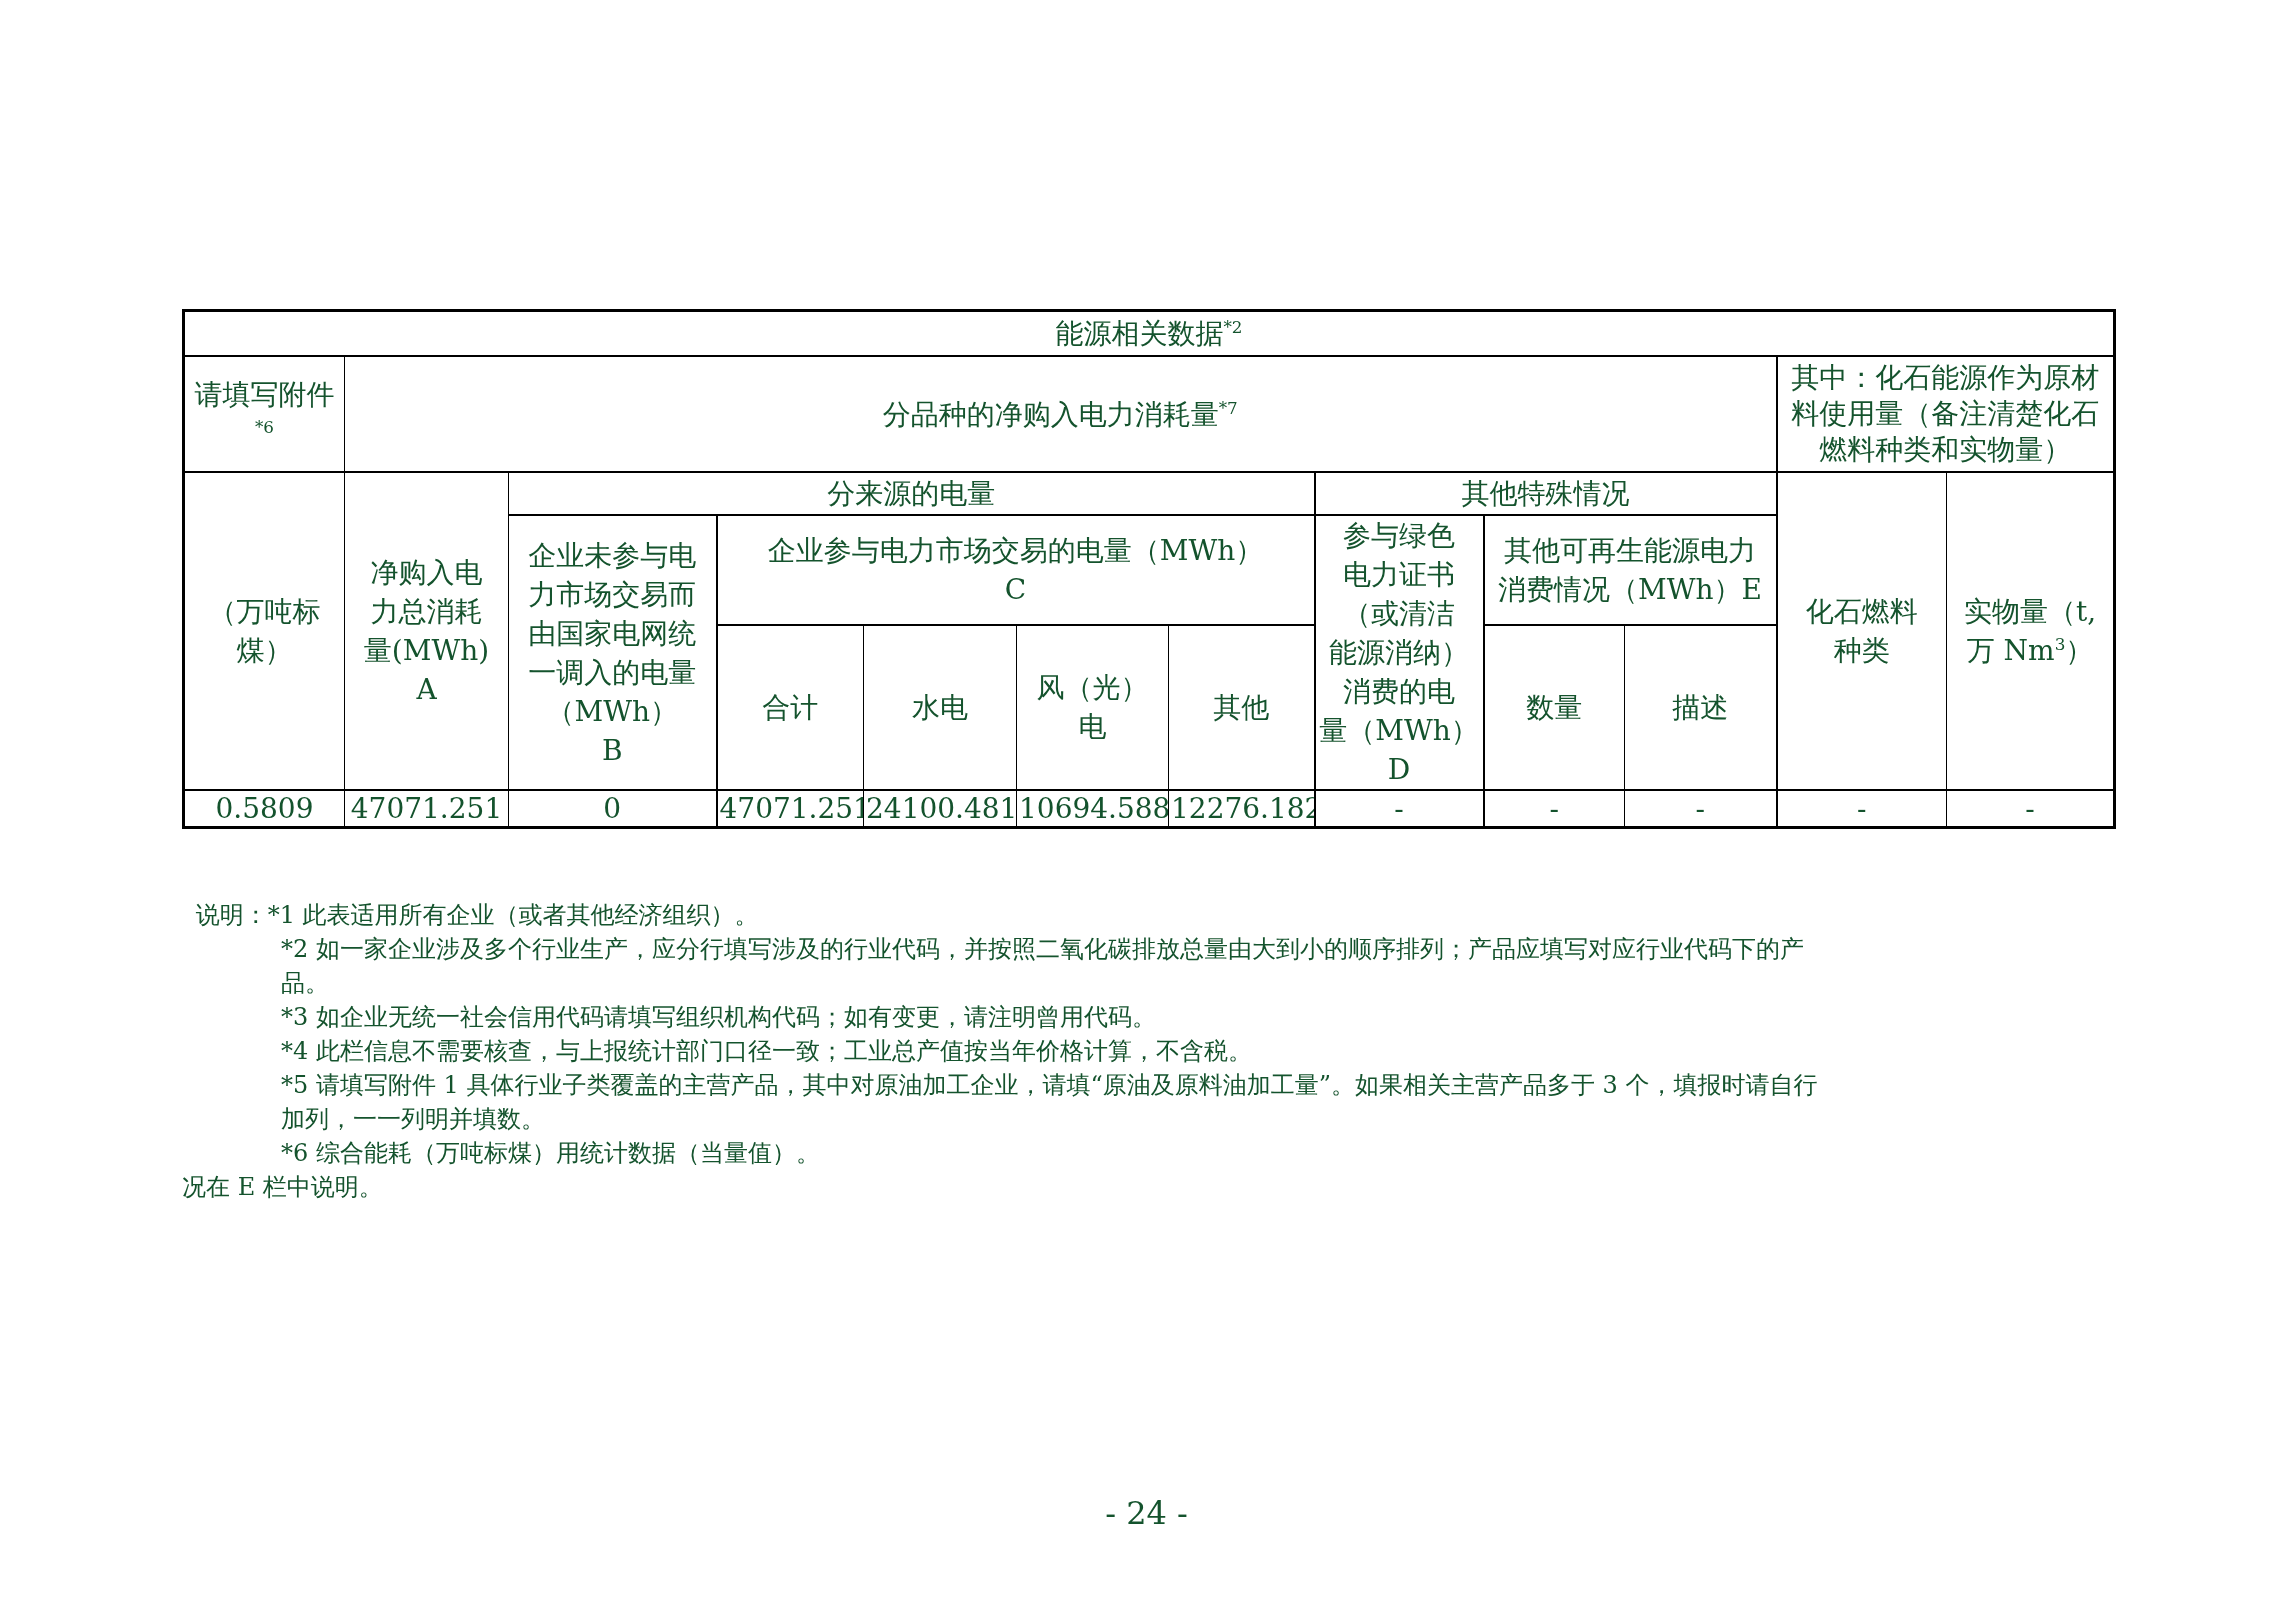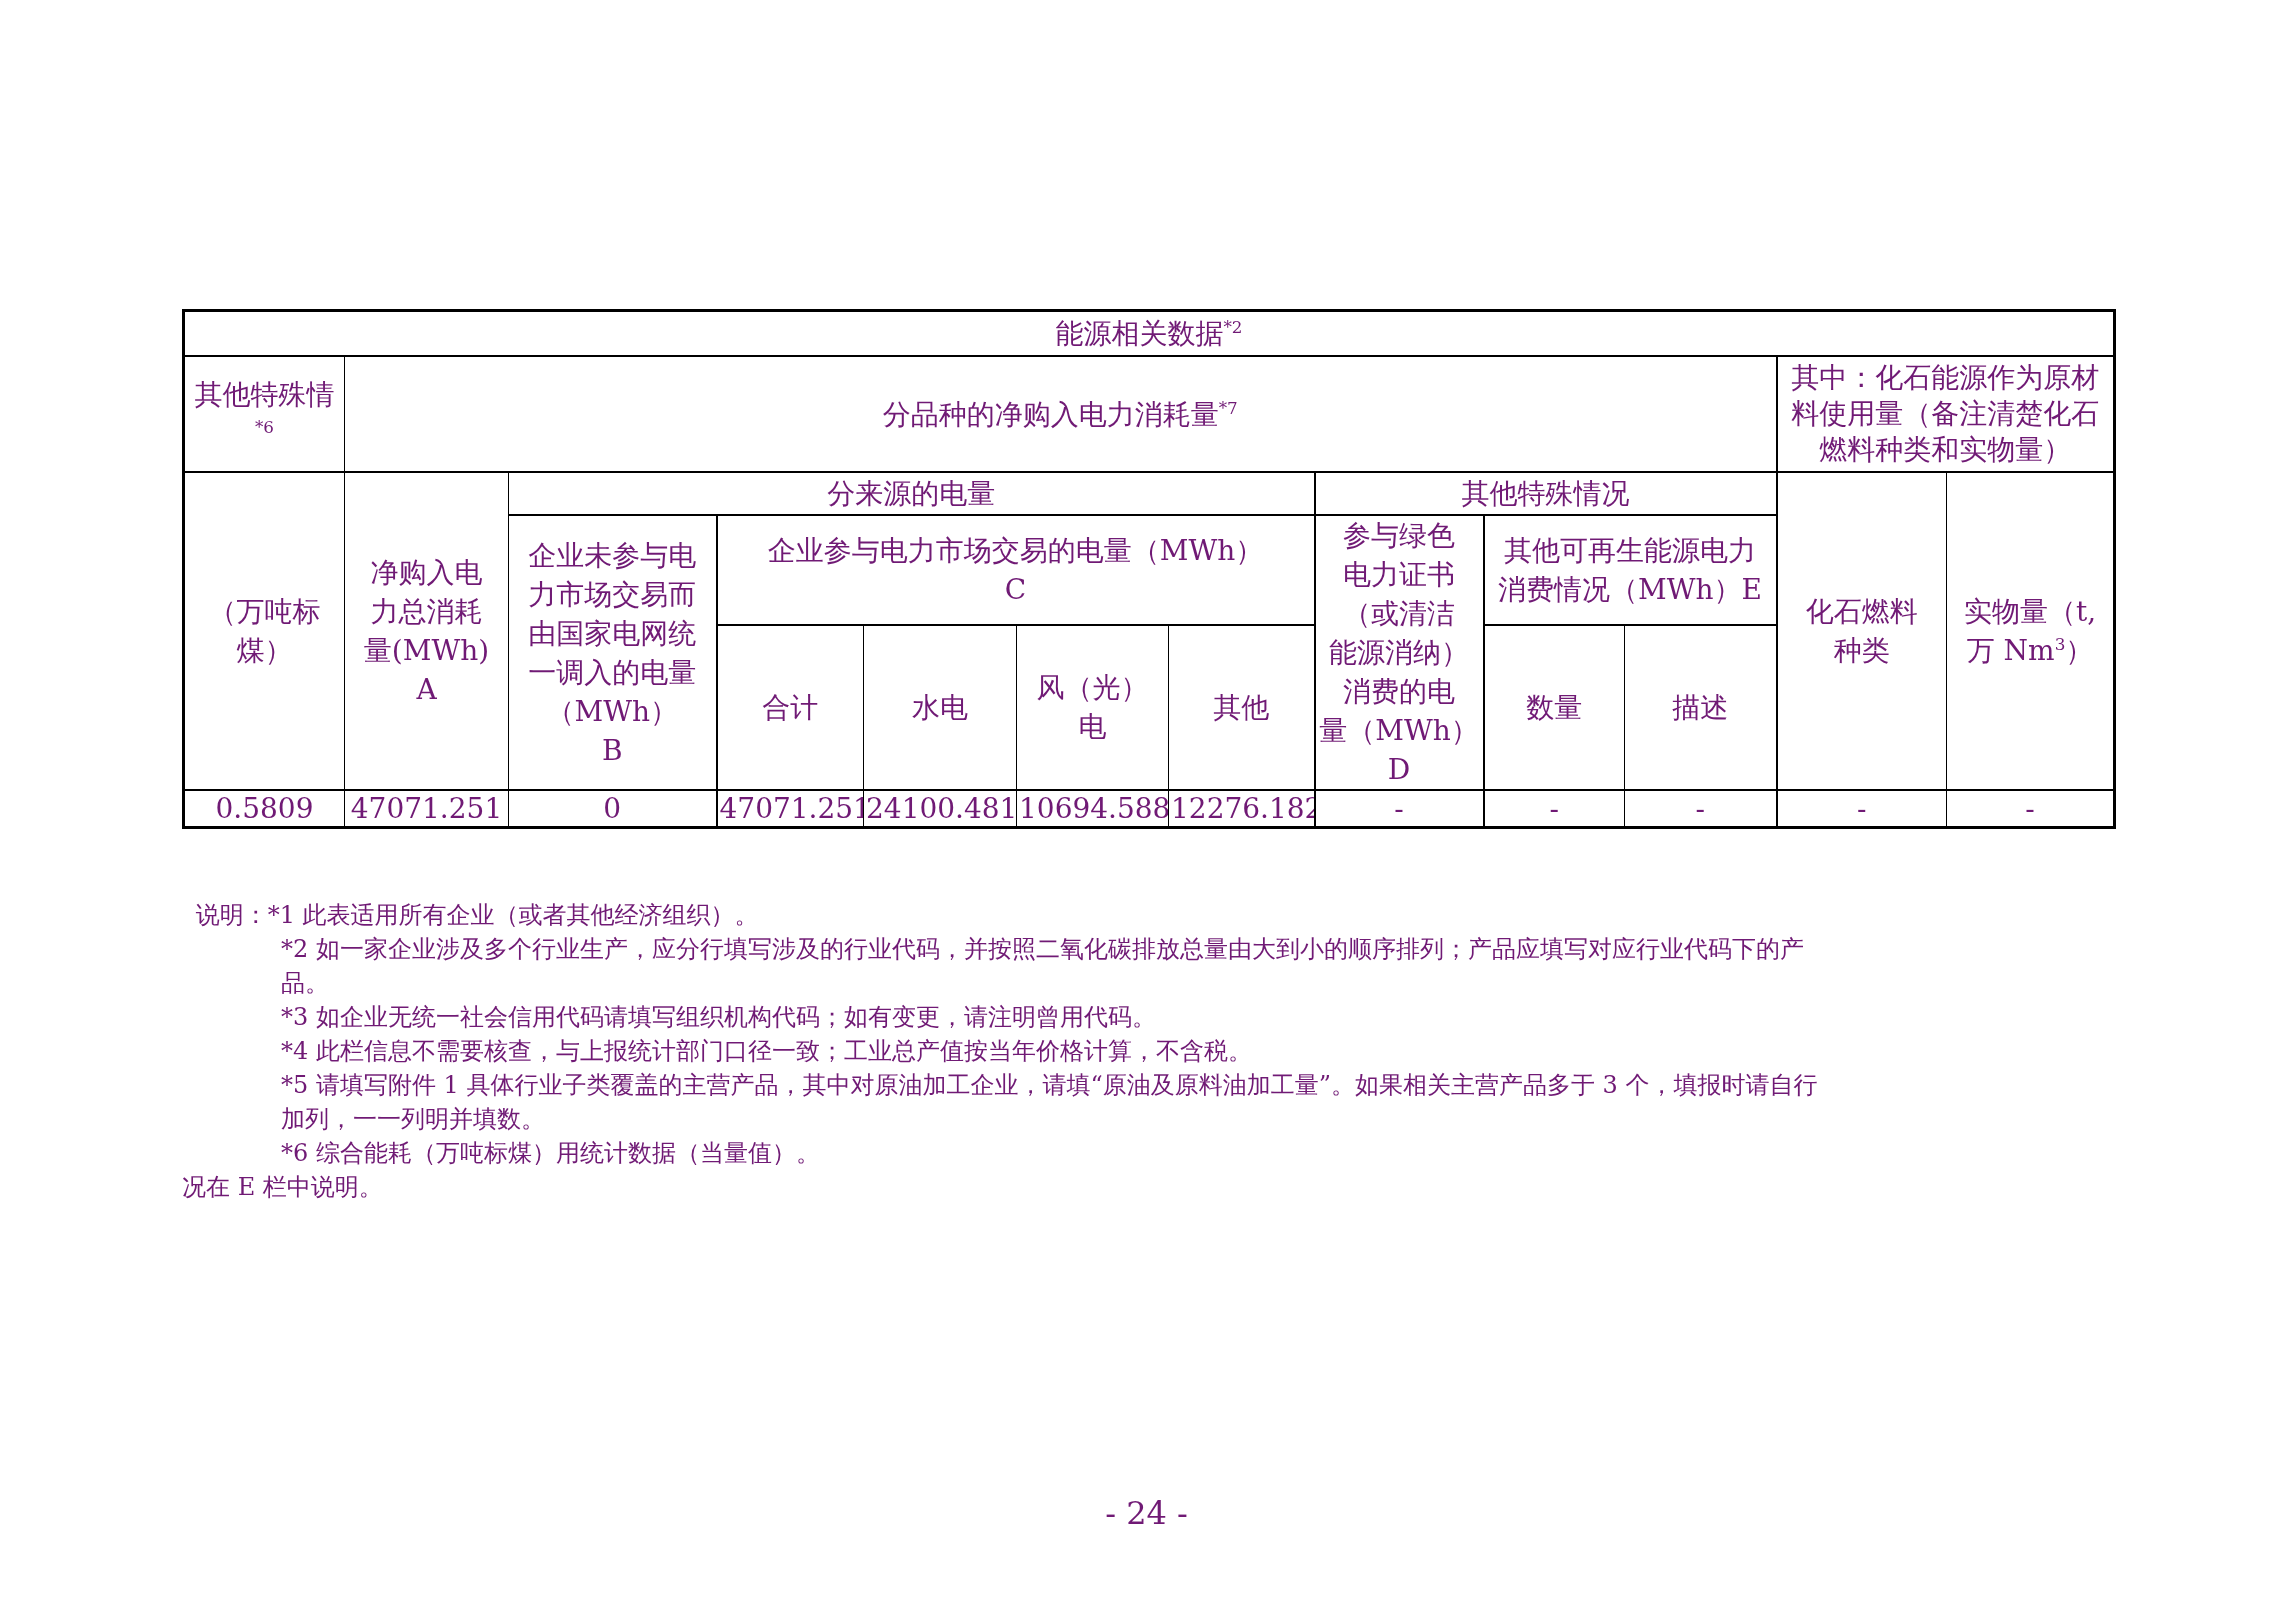--- a/index.html
+++ b/index.html
@@ -1,21 +1,21 @@
 <!DOCTYPE html>
 <html><head>
 <meta charset="utf-8">
 <style>
   html,body{margin:0;padding:0;background:#ffffff;}
   .page{
     position:relative;
     width:2293px;height:1621px;
     background:#ffffff;
     font-family:"DejaVu Serif","Liberation Serif",serif;
-    color:#701a75;
+    color:#14532d;
     overflow:hidden;
   }
   table.energy{
     position:absolute;left:182px;top:309px;
     border-collapse:collapse;
     table-layout:fixed;
     width:1929px;
     border:3.9px solid #000;
   }
   table.energy td{
@@ -71,21 +71,21 @@
         <col style="width:170px">
         <col style="width:168px">
     </colgroup>
 
     <tbody>
         <tr class="r-title" style="height:44px">
       <td colspan="12" class="bb3"><span>能源相关数据</span><sup>*2</sup></td>
     </tr>
 
     <tr style="height:116px">
-      <td class="bb3"><span>其他特殊情</span><sup>*6</sup></td>
+      <td class="bb3"><span>请填写附件</span><sup>*6</sup></td>
       <td colspan="9" class="bb3"><span>分品种的净购入电力消耗量</span><sup>*7</sup></td>
       <td colspan="2" class="bb3 bl3 lh-s">其中：化石能源作为原材<br>料使用量（备注清楚化石<br>燃料种类和实物量）</td>
     </tr>
 
     <tr style="height:43px">
       <td rowspan="3">（万吨标<br>煤）</td>
       <td rowspan="3">净购入电<br>力总消耗<br>量(MWh)<br>A</td>
       <td colspan="5" class="bb2 br3">分来源的电量</td>
       <td colspan="3" class="bb2 bl3 br3">其他特殊情况</td>
       <td rowspan="3" class="bl3">化石燃料<br>种类</td>

